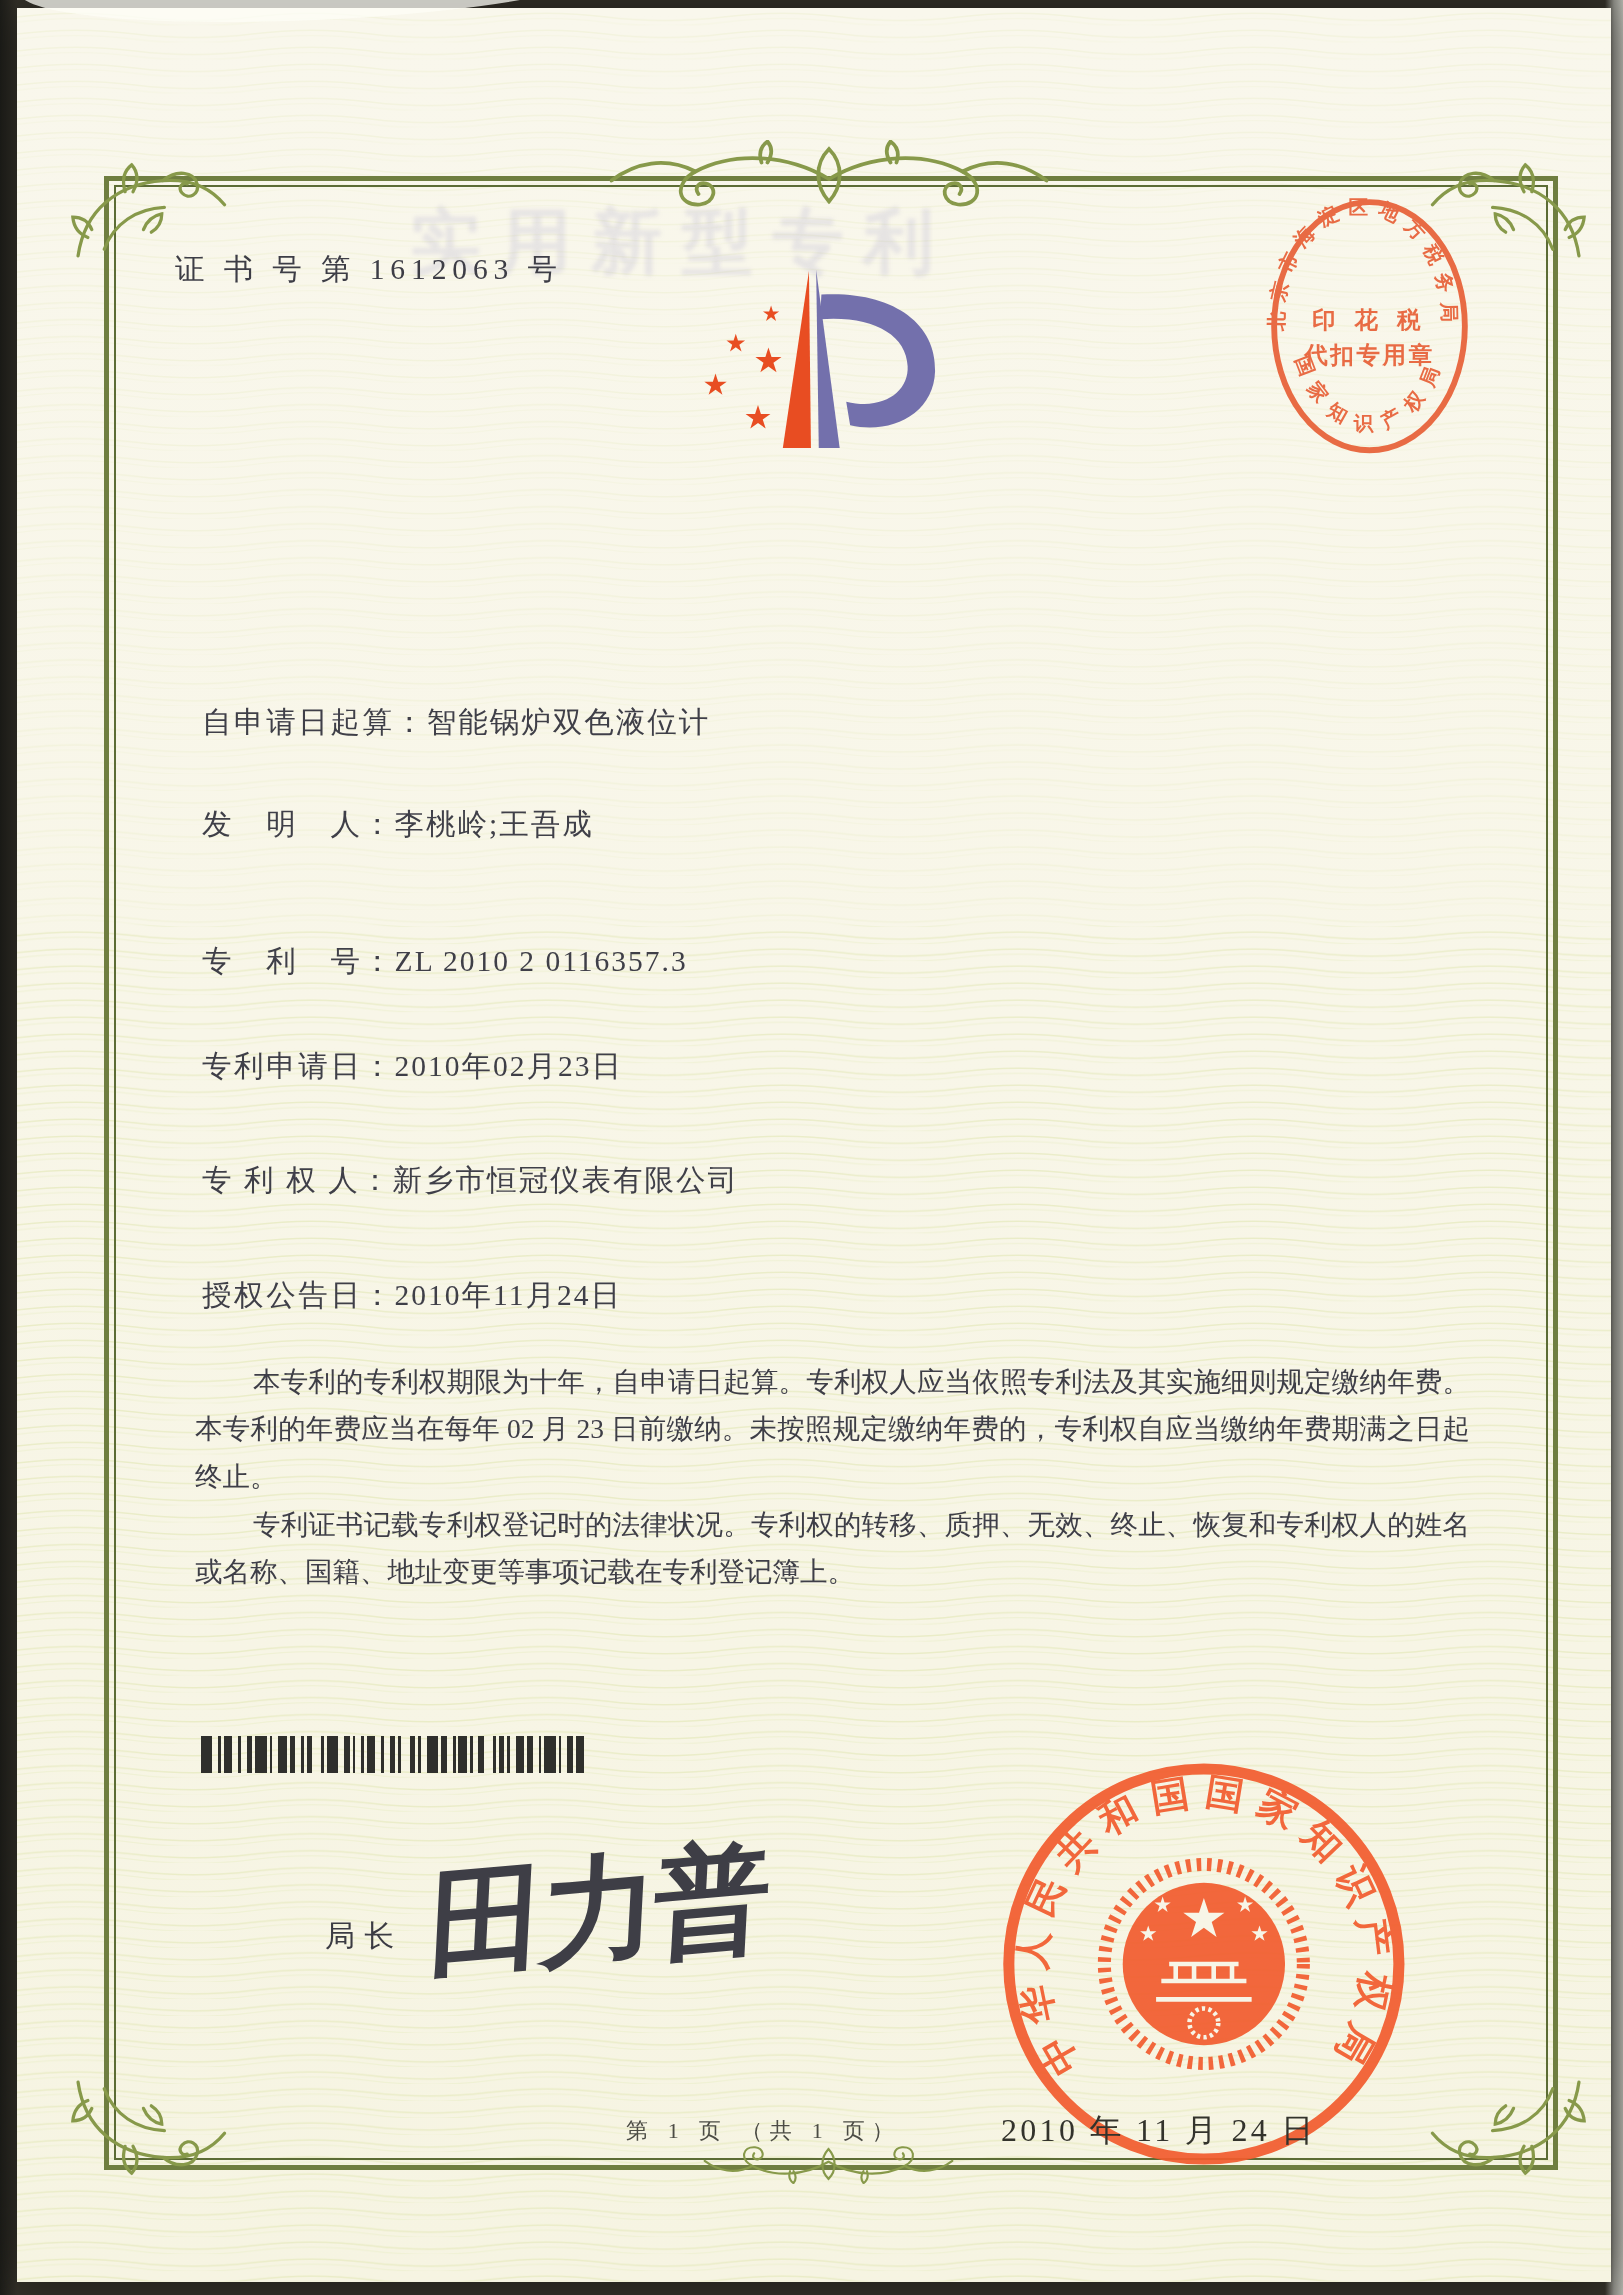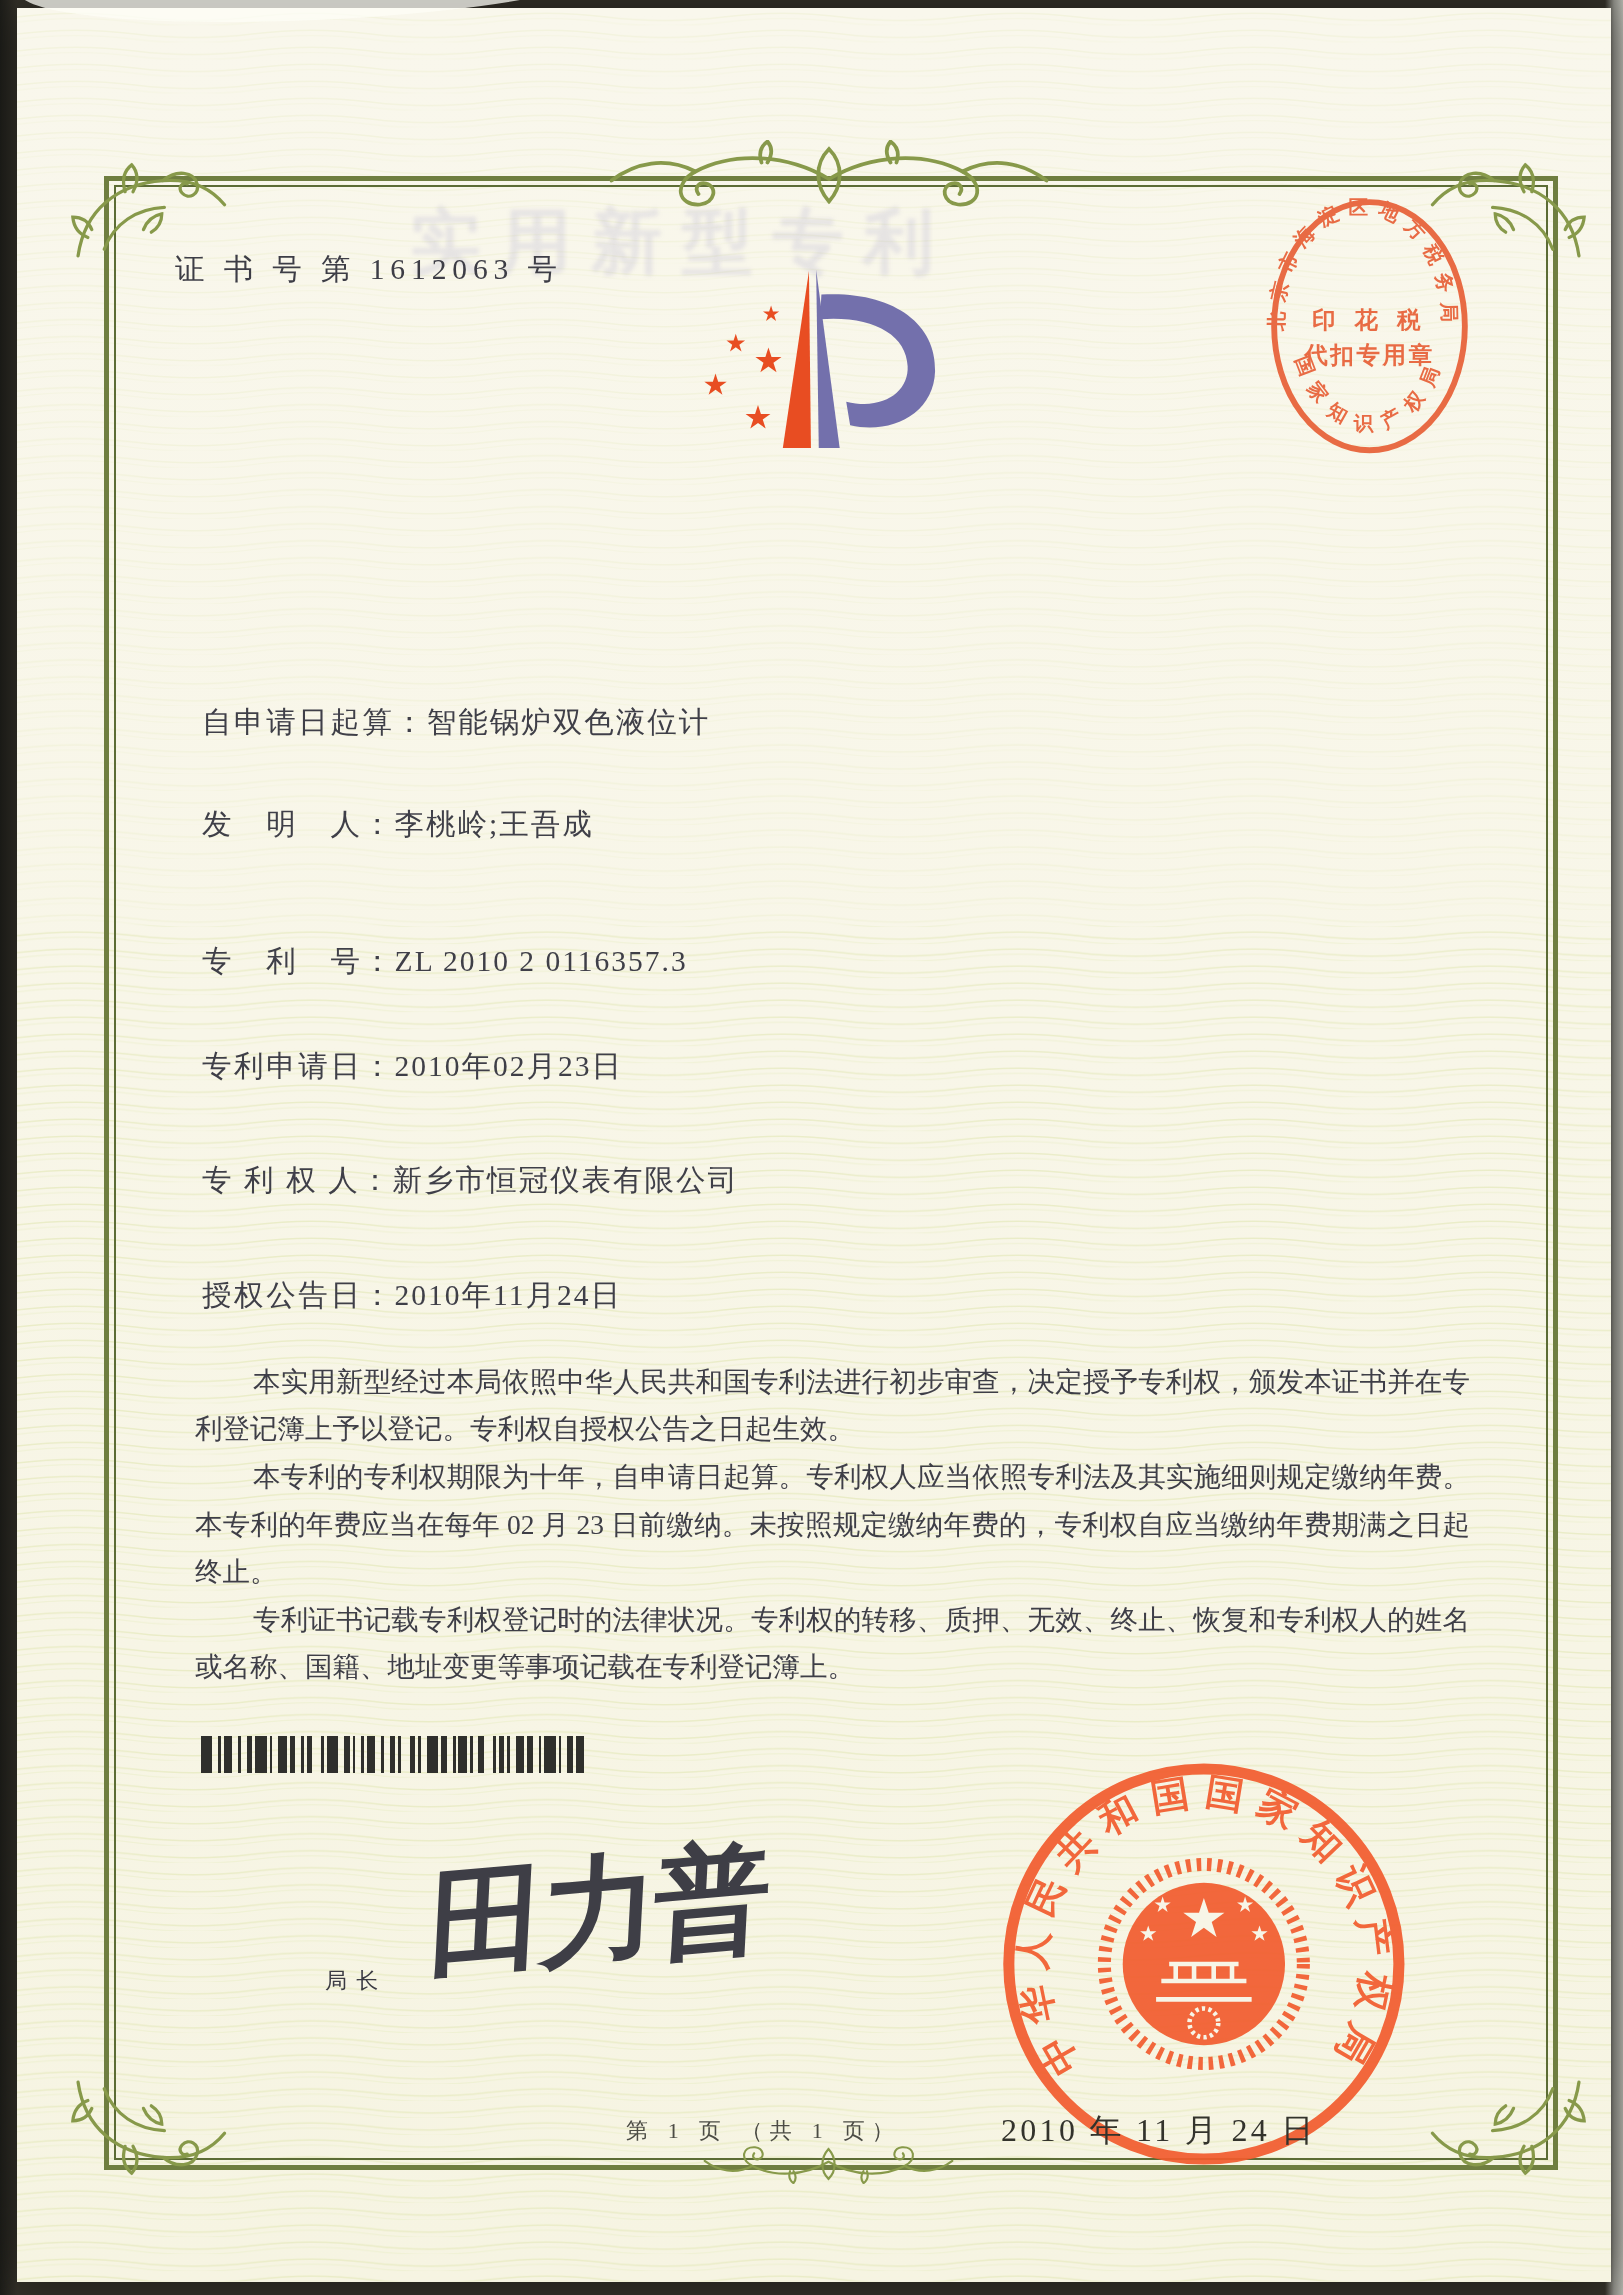--- a/index.html
+++ b/index.html
@@ -27,21 +27,21 @@
   .fields{position:absolute;left:185px;top:695px;z-index:4;}
   .frow{position:absolute;left:0;white-space:nowrap;font-size:29.5px;letter-spacing:2px;color:#3f3f48;}
   .frow .lbl{letter-spacing:2.6px;}
   .body-text{position:absolute;left:178px;top:1350px;width:1275px;z-index:4;
              font-size:27.5px;line-height:1.73;color:#3e3e47;text-align:justify;}
   .body-text p{margin:0;text-indent:58px;}
   .barcode{position:absolute;left:184px;top:1728px;width:389px;height:37px;z-index:4;
            display:flex;overflow:hidden;}
   .barcode .bar{background:#2f2f2c;height:100%;flex:none;}
   .barcode .gap{height:100%;flex:none;}
-  .director-label{position:absolute;left:308px;top:1958px;z-index:4;font-size:22px;
+  .director-label{position:absolute;left:308px;top:1908px;z-index:4;font-size:30px;
                   letter-spacing:9.2px;color:#3b3b43;}
   .sig-text{position:absolute;left:411px;top:1825px;z-index:4;font-size:117px;font-weight:bold;
             color:#3e3e46;transform:rotate(-5deg) skewX(-8deg);letter-spacing:-3.9px;
             white-space:nowrap;}
   .seal{position:absolute;left:974px;top:1740px;z-index:5;opacity:.92;}
   .issue-date{position:absolute;left:984px;top:2101px;z-index:6;font-size:32px;
               letter-spacing:3.3px;color:#33332c;white-space:nowrap;}
   .footer{position:absolute;left:562px;top:2108px;width:369px;z-index:4;text-align:center;
           font-size:22px;letter-spacing:7.2px;color:#4c4c45;white-space:nowrap;}
 </style>
@@ -146,21 +146,20 @@
     <div class="fields">
       <div class="frow" style="top:0px"><span class="lbl">自申请日起算：</span><span>智能锅炉双色液位计</span></div>
       <div class="frow" style="top:102px"><span class="lbl">发　明　人：</span><span>李桃岭;王吾成</span></div>
       <div class="frow" style="top:239px"><span class="lbl">专　利　号：</span><span>ZL 2010 2 0116357.3</span></div>
       <div class="frow" style="top:344px"><span class="lbl">专利申请日：</span><span>2010年02月23日</span></div>
       <div class="frow" style="top:458px"><span class="lbl">专 利 权 人：</span><span>新乡市恒冠仪表有限公司</span></div>
       <div class="frow" style="top:573px"><span class="lbl">授权公告日：</span><span>2010年11月24日</span></div>
     </div>
 
     <div class="body-text">
-      <p>本实用新型经过本局依照中华人民共和国专利法进行初步审查，决定授予专利权，颁发本证书并在专利登记簿上予以登记。专利权自授权公告之日起生效。</p>
       <p>本专利的专利权期限为十年，自申请日起算。专利权人应当依照专利法及其实施细则规定缴纳年费。本专利的年费应当在每年 02 月 23 日前缴纳。未按照规定缴纳年费的，专利权自应当缴纳年费期满之日起终止。</p>
       <p>专利证书记载专利权登记时的法律状况。专利权的转移、质押、无效、终止、恢复和专利权人的姓名或名称、国籍、地址变更等事项记载在专利登记簿上。</p>
     </div>
 
     <div class="barcode">
         <span class="bar" style="width: 11.4px;"></span>
         <span class="gap" style="width: 5.7px;"></span>
         <span class="bar" style="width: 2.9px;"></span>
         <span class="gap" style="width: 2.9px;"></span>
         <span class="bar" style="width: 8.6px;"></span>

